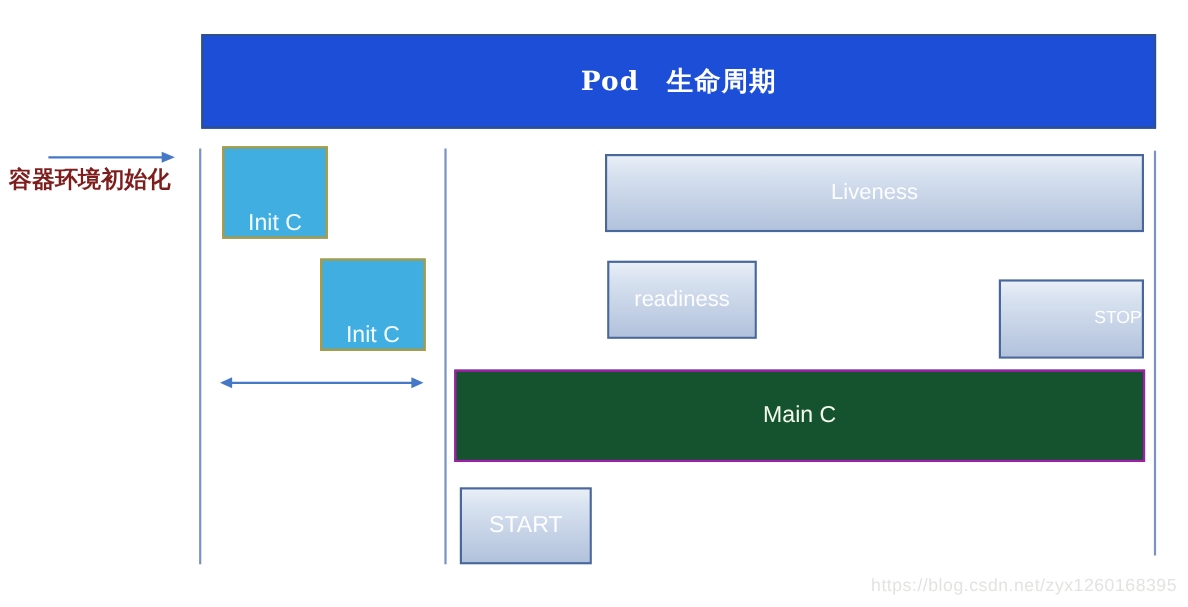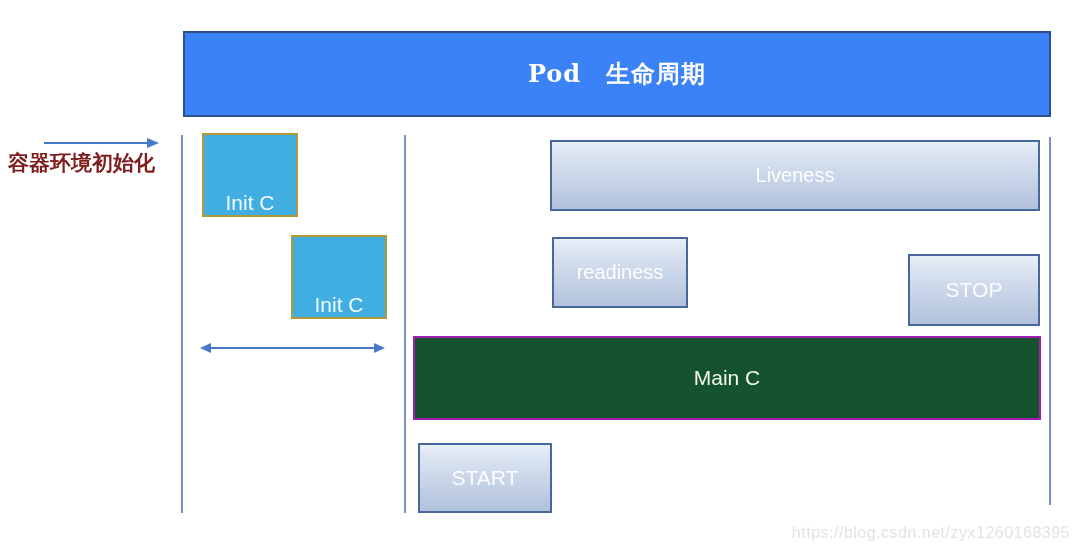--- a/index.html
+++ b/index.html
@@ -12,21 +12,21 @@
     height: 552px;
     background: #ffffff;
     overflow: hidden;
   }
 
   
   .header-bar {
     position: absolute;
     left: 183px; top: 31px;
     width: 868px; height: 86px;
-    background: #3b82f6;
+    background: #1d4ed8;
     border: 2px solid #2e4e8e;
     display: flex;
     align-items: center;
     justify-content: center;
   }
   .header-title {
     color: #ffffff;
     font-family: "DejaVu Serif", "Liberation Serif", serif;
     font-weight: bold;
     font-size: 24px;
@@ -88,22 +88,22 @@
     border: 2px solid #48679c;
     display: flex;
     align-items: center;
     justify-content: center;
     color: rgba(255,255,255,0.95);
     font-size: 20px;
     font-weight: 400;
   }
   .liveness-box  { left: 550px; top: 140px; width: 490px; height: 71px; }
   .readiness-box { left: 552px; top: 237px; width: 136px; height: 71px; }
-  .stop-box      { left: 908px; top: 254px; width: 132px; height: 72px; font-size: 21px; }
-  .start-box     { left: 418px; top: 443px; width: 134px; height: 70px; font-size: 21px; }
+  .stop-box      { left: 908px; top: 254px; width: 132px; height: 72px; font-size: 16px; justify-content: flex-end; }
+  .start-box     { left: 418px; top: 443px; width: 120px; height: 70px; font-size: 21px; }
 
   
   .main-box {
     position: absolute;
     left: 413px; top: 336px;
     width: 628px; height: 84px;
     background: #14532d;
     border: 2px solid #a21caf;
     display: flex;
     align-items: center;

